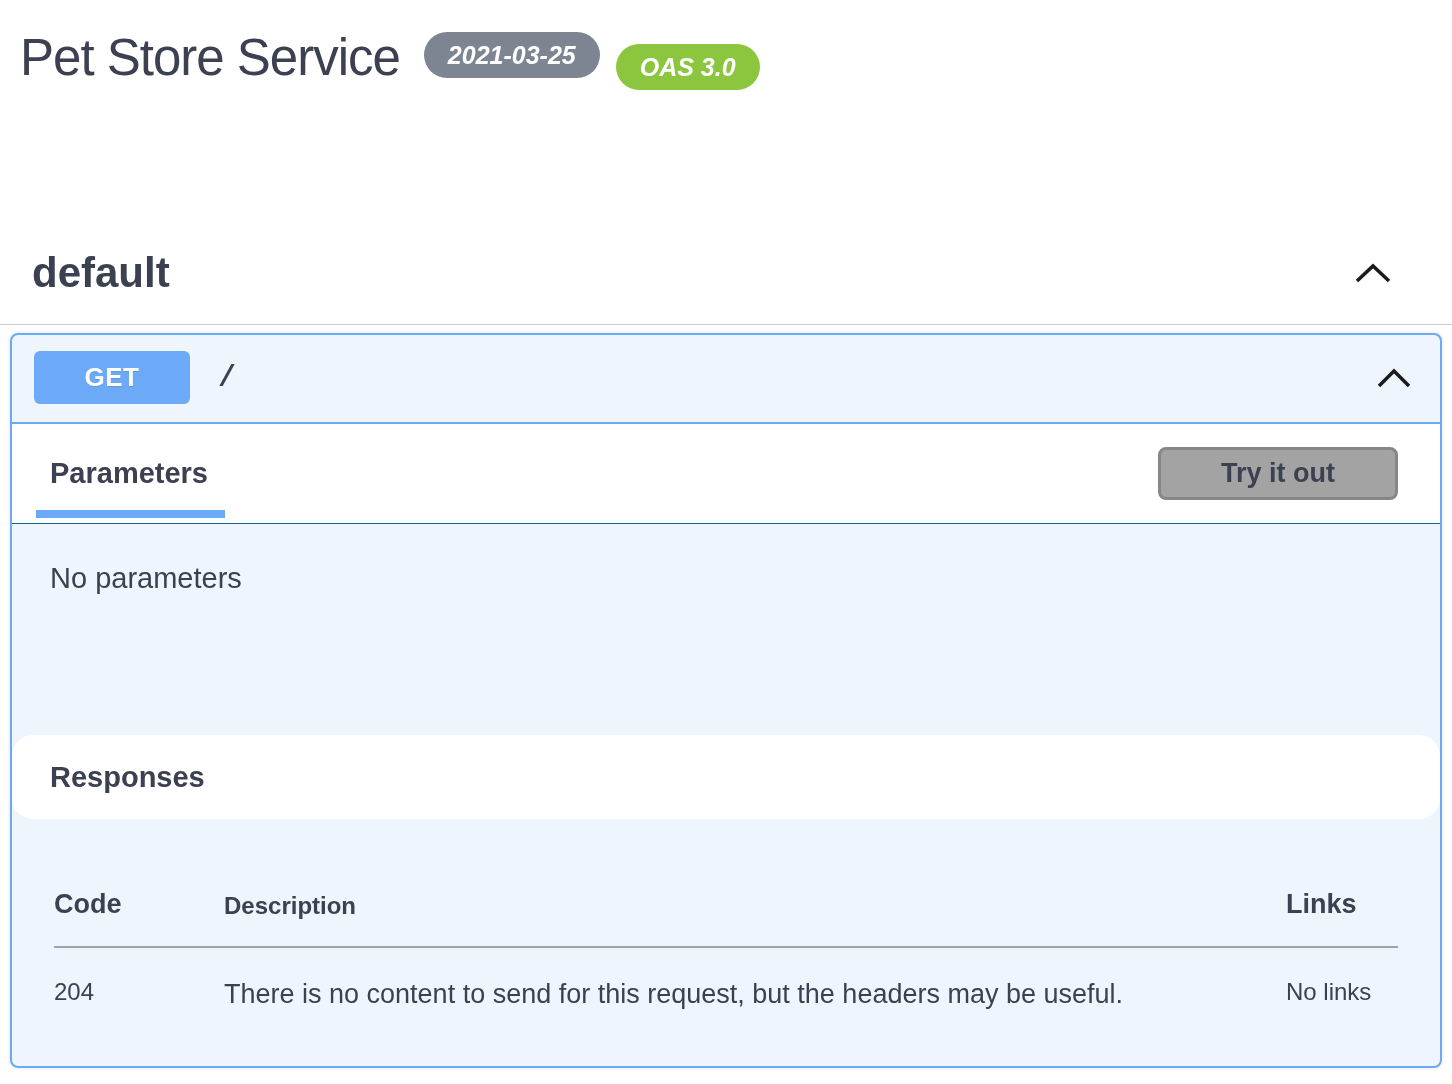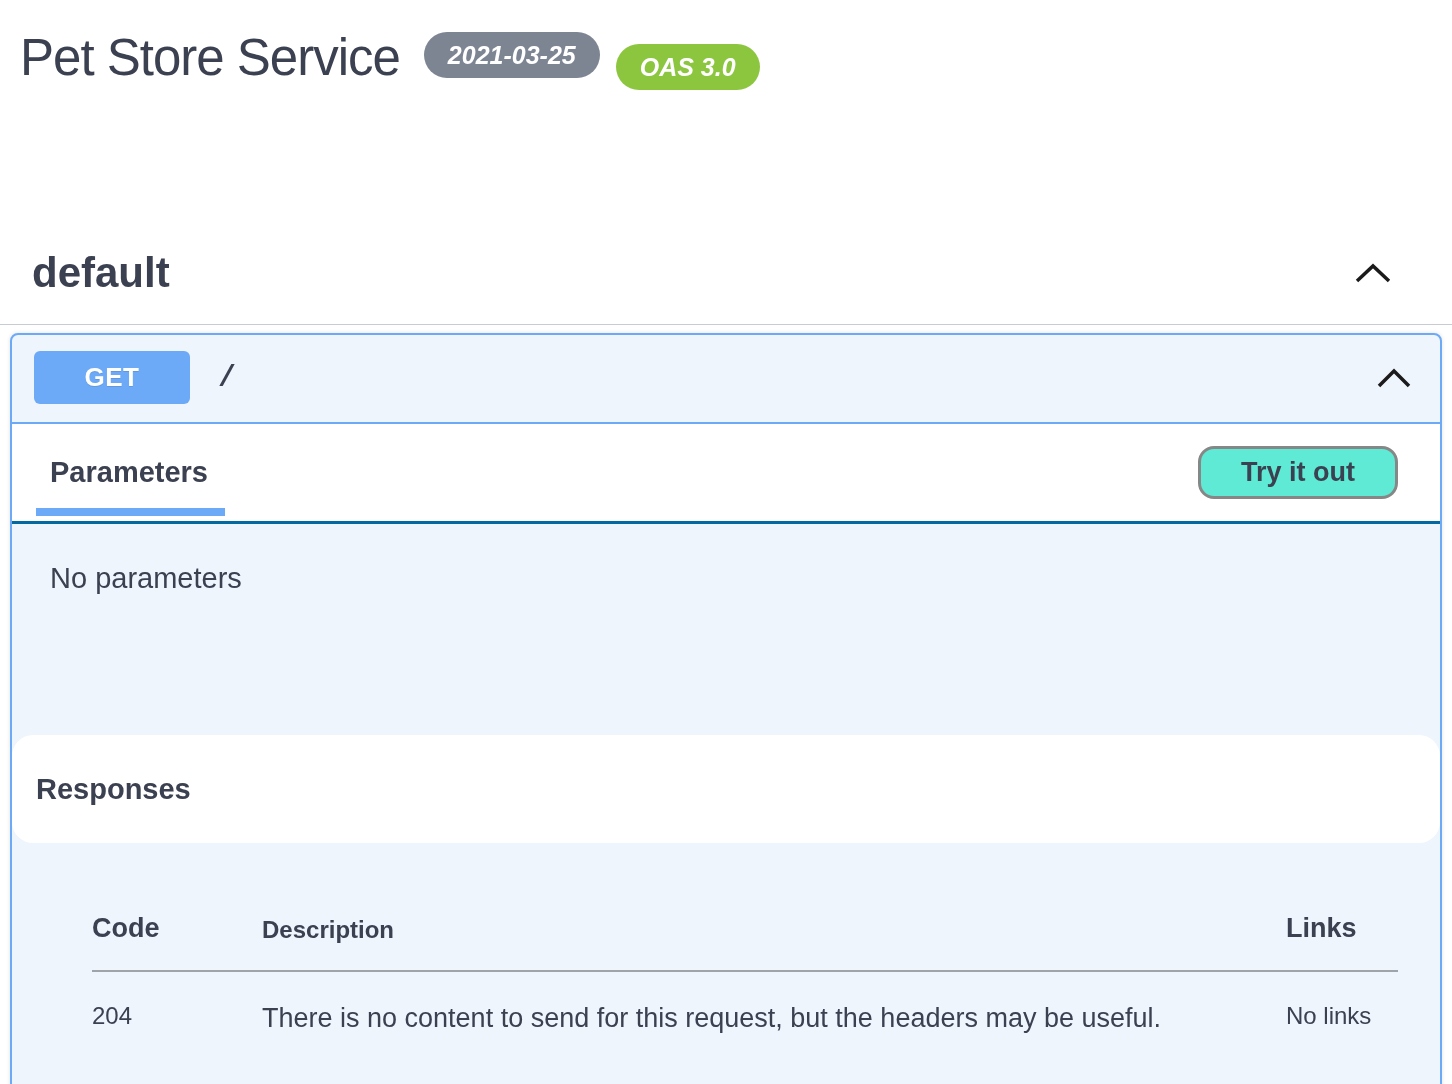--- a/index.html
+++ b/index.html
@@ -48,37 +48,37 @@
     display:flex;align-items:center;justify-content:center;
     text-shadow:0 1px 0 rgba(0,0,0,.1);flex:none;margin-left:10px;
   }
   .path{margin-left:28px;font-family:"Liberation Mono","DejaVu Sans Mono",monospace;
     font-size:30px;font-weight:700;}
   .op-summary .chev-btn{margin-left:auto;}
   
   .tab-head{
     background:#fff;height:100px;display:flex;align-items:stretch;
     justify-content:space-between;padding:0 42px 0 38px;
-    border-bottom:3px solid #0369a1;
+    border-bottom:1px solid #0369a1;
   }
   .tab{position:relative;display:flex;align-items:center;
     font-size:29px;font-weight:700;cursor:pointer;}
   .tab::after{content:"";position:absolute;left:-14px;right:-17px;bottom:5px;
     height:8px;background:var(--block-border);}
   .tryout{
-    align-self:center;height:53px;padding:0 40px;background:#5eead4;
-    border:3px solid #878787;border-radius:16px;font-size:27px;font-weight:700;
+    align-self:center;height:53px;padding:0 60px;background:#a3a3a3;
+    border:3px solid #878787;border-radius:8px;font-size:27px;font-weight:700;
     color:var(--text);font-family:inherit;cursor:pointer;
   }
   
   .params{padding:38px 38px 0;height:211px;font-size:29px;}
   
-  .resp-head{background:#fff;height:108px;display:flex;align-items:center;padding:0 24px;border-radius:21px;}
+  .resp-head{background:#fff;height:84px;display:flex;align-items:center;padding:0 38px;border-radius:21px;}
   .resp-title{font-size:29px;font-weight:700;margin:0;}
-  .resp-table{padding:70px 42px 73px;margin-left:38px;}
+  .resp-table{padding:70px 42px 56px;}
   .row{display:grid;grid-template-columns:170px 1fr 112px;align-items:start;}
   .thead{padding-bottom:26px;border-bottom:2px solid #9fa4ab;}
   .th{font-weight:700;font-size:27px;}
   .th.desc{font-size:24px;padding-top:3px;}
   .trow{padding-top:30px;}
   .cell{font-size:24px;}
   .cell.desc{font-size:27px;padding-top:1px;}
   .cell.links{}
 </style>
 </head>

